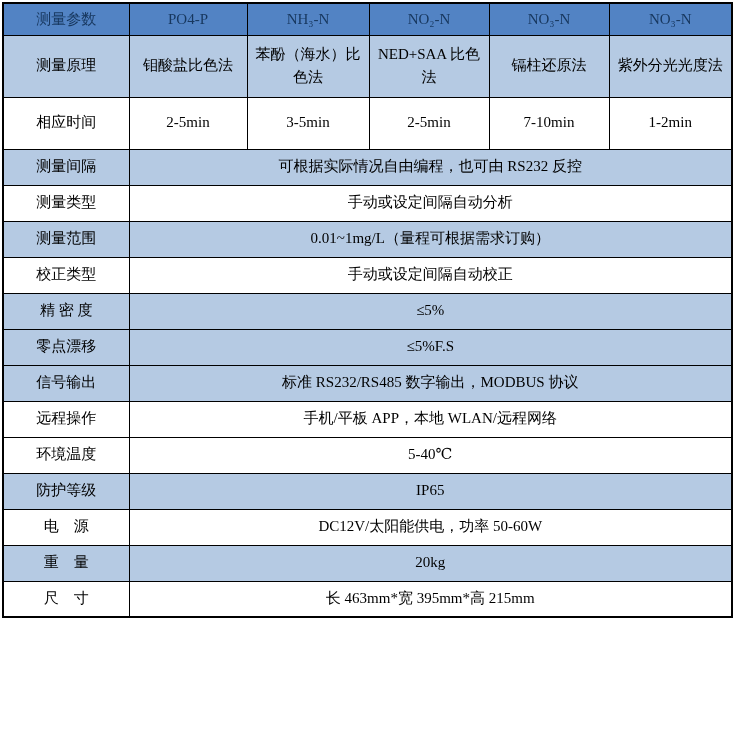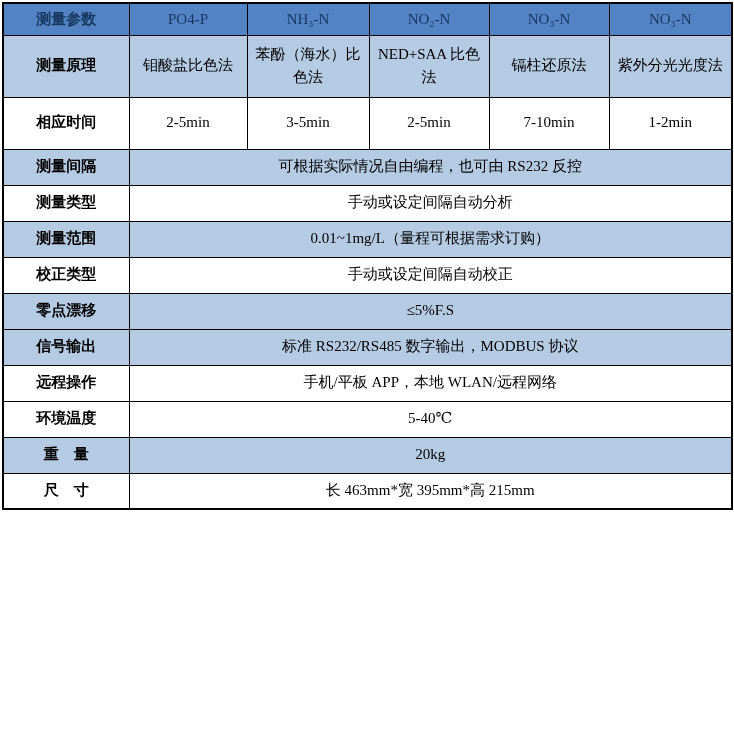--- a/index.html
+++ b/index.html
@@ -33,21 +33,21 @@
   }
   tr.hdr td{
     background:var(--header-bg);
     color:var(--header-text);
     height:32px;
   }
   tr.principle td{height:62px;}
   tr.response td{height:52px;}
   tr.spec-row td{height:36px;}
   tr.alt td{background:var(--alt-bg);}
-  td.lab{padding:1px 2px;font-weight:bold;}
+  td.lab{padding:1px 2px;}
 </style>
 </head>
 <body>
 
 <table class="spec">
   <colgroup>
     <col style="width:126px">
     <col style="width:118px">
     <col style="width:122px">
     <col style="width:120px">
@@ -94,20 +94,24 @@
   <tr class="spec-row alt">
     <td class="lab">测量范围</td>
     <td colspan="5">0.01~1mg/L（量程可根据需求订购）</td>
   </tr>
 
   <tr class="spec-row">
     <td class="lab">校正类型</td>
     <td colspan="5">手动或设定间隔自动校正</td>
   </tr>
 
+  <tr class="spec-row alt">
+    <td class="lab">精 密 度</td>
+    <td colspan="5">≤5%</td>
+  </tr>
 
 
   <tr class="spec-row alt">
     <td class="lab">零点漂移</td>
     <td colspan="5">≤5%F.S</td>
   </tr>
 
 
   <tr class="spec-row alt">
     <td class="lab">信号输出</td>
@@ -118,21 +122,29 @@
     <td class="lab">远程操作</td>
     <td colspan="5">手机/平板 APP，本地 WLAN/远程网络</td>
   </tr>
 
 
   <tr class="spec-row">
     <td class="lab">环境温度</td>
     <td colspan="5">5-40℃</td>
   </tr>
 
+  <tr class="spec-row alt">
+    <td class="lab">防护等级</td>
+    <td colspan="5">IP65</td>
+  </tr>
 
+  <tr class="spec-row">
+    <td class="lab">电　源</td>
+    <td colspan="5">DC12V/太阳能供电，功率 50-60W</td>
+  </tr>
 
   <tr class="spec-row alt">
     <td class="lab">重　量</td>
     <td colspan="5">20kg</td>
   </tr>
 
   <tr class="spec-row">
     <td class="lab">尺　寸</td>
     <td colspan="5">长 463mm*宽 395mm*高 215mm</td>
   </tr>

